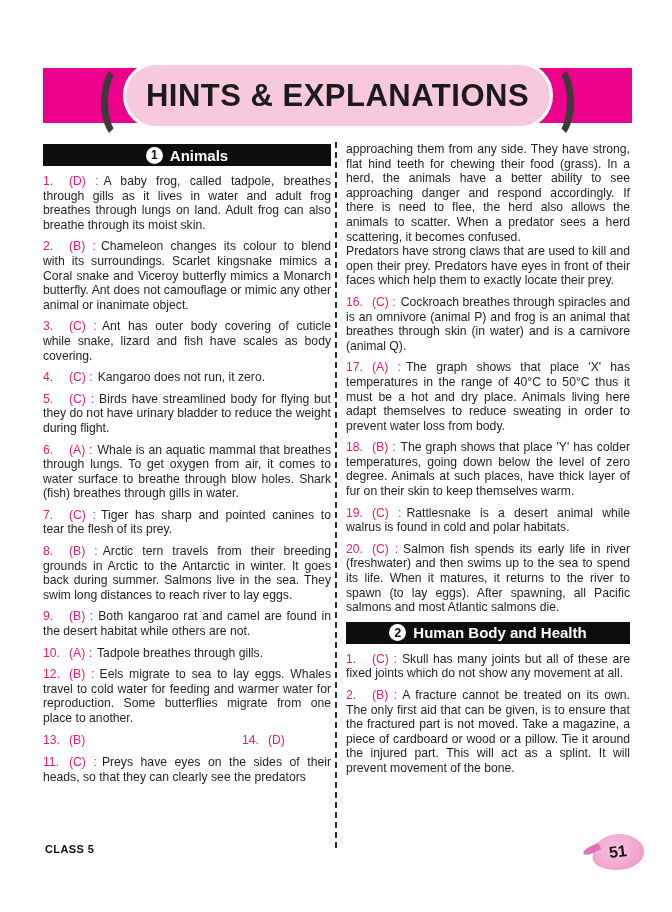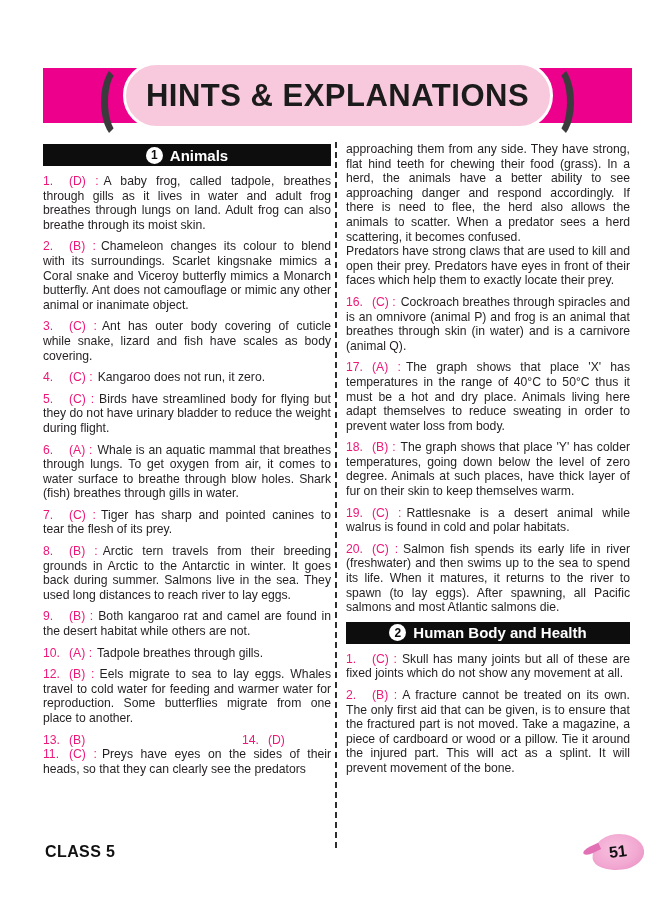--- a/index.html
+++ b/index.html
@@ -26,25 +26,25 @@
            justify-content:center;gap:7px;font-weight:bold;font-size:15px;margin:2px 0 8px 0;}
   .sec-num{background:#ffffff;color:#0d0d0d;width:17px;height:17px;border-radius:50%;
            display:flex;align-items:center;justify-content:center;font-size:12px;font-weight:bold;flex:0 0 auto;}
 
   .i{margin:0 0 7px 0;font-size:12.2px;line-height:14.6px;text-align:justify;}
   .i.plain{text-align:justify;}
   .i.nogapb{margin-bottom:0;}
   .q{color:#EC1879;font-weight:normal;white-space:nowrap;}
   .n{display:inline-block;min-width:26px;}
   .a{margin-right:5px;}
-  .pairline{margin-top:2px;margin-bottom:0;}
+  .pairline{margin-top:2px;margin-bottom:8px;}
   .pgroup{display:inline-block;width:199px;}
 
   
-  .class-label{position:absolute;left:45px;top:843px;font-size:16px;font-weight:bold;
+  .class-label{position:absolute;left:45px;top:843px;font-size:11px;font-weight:bold;
                letter-spacing:0.4px;color:#111111;}
   .leaf{position:absolute;left:592px;top:834px;width:52px;height:36px;
         background:radial-gradient(ellipse at 45% 40%, #F7C0DF 0%, #F2A9D2 55%, #E98BC1 100%);
         border-radius:48% 52% 45% 55% / 60% 55% 45% 40%;
         transform:rotate(-7deg);
         display:flex;align-items:center;justify-content:center;}
   .leaf-stem{position:absolute;left:-9px;top:9px;width:18px;height:7px;background:#E171B4;
              border-radius:50% 0 0 50%;transform:rotate(-18deg);}
   .pnum{font-size:16px;font-weight:bold;color:#111111;position:relative;}
 </style>
@@ -69,21 +69,21 @@
         <span>Animals</span>
       </div>
 
       <p class="i"><span class="q"><span class="n">1.</span><span class="a">(D) :</span></span><span class="t">A baby frog, called tadpole, breathes through gills as it lives in water and adult frog breathes through lungs on land. Adult frog can also breathe through its moist skin.</span></p>
       <p class="i"><span class="q"><span class="n">2.</span><span class="a">(B) :</span></span><span class="t">Chameleon changes its colour to blend with its surroundings. Scarlet kingsnake mimics a Coral snake and Viceroy butterfly mimics a Monarch butterfly. Ant does not camouflage or mimic any other animal or inanimate object.</span></p>
       <p class="i"><span class="q"><span class="n">3.</span><span class="a">(C) :</span></span><span class="t">Ant has outer body covering of cuticle while snake, lizard and fish have scales as body covering.</span></p>
       <p class="i"><span class="q"><span class="n">4.</span><span class="a">(C) :</span></span><span class="t">Kangaroo does not run, it zero.</span></p>
       <p class="i"><span class="q"><span class="n">5.</span><span class="a">(C) :</span></span><span class="t">Birds have streamlined body for flying but they do not have urinary bladder to reduce the weight during flight.</span></p>
       <p class="i"><span class="q"><span class="n">6.</span><span class="a">(A) :</span></span><span class="t">Whale is an aquatic mammal that breathes through lungs. To get oxygen from air, it comes to water surface to breathe through blow holes. Shark (fish) breathes through gills in water.</span></p>
       <p class="i"><span class="q"><span class="n">7.</span><span class="a">(C) :</span></span><span class="t">Tiger has sharp and pointed canines to tear the flesh of its prey.</span></p>
-      <p class="i"><span class="q"><span class="n">8.</span><span class="a">(B) :</span></span><span class="t">Arctic tern travels from their breeding grounds in Arctic to the Antarctic in winter. It goes back during summer. Salmons live in the sea. They used long distances to reach river to lay eggs.</span></p>
+      <p class="i"><span class="q"><span class="n">8.</span><span class="a">(B) :</span></span><span class="t">Arctic tern travels from their breeding grounds in Arctic to the Antarctic in winter. It goes back during summer. Salmons live in the sea. They swim long distances to reach river to lay eggs.</span></p>
       <p class="i"><span class="q"><span class="n">9.</span><span class="a">(B) :</span></span><span class="t">Both kangaroo rat and camel are found in the desert habitat while others are not.</span></p>
       <p class="i"><span class="q"><span class="n">10.</span><span class="a">(A) :</span></span><span class="t">Tadpole breathes through gills.</span></p>
       <p class="i"><span class="q"><span class="n">12.</span><span class="a">(B) :</span></span><span class="t">Eels migrate to sea to lay eggs. Whales travel to cold water for feeding and warmer water for reproduction. Some butterflies migrate from one place to another.</span></p>
 
       <p class="i pairline"><span class="pgroup"><span class="q"><span class="n">13.</span><span class="a">(B)</span></span></span><span class="q"><span class="n">14.</span><span class="a">(D)</span></span></p>
 
       <p class="i"><span class="q"><span class="n">11.</span><span class="a">(C) :</span></span><span class="t">Preys have eyes on the sides of their heads, so that they can clearly see the predators</span></p>
     </div>
 
     <div class="divider"></div>

